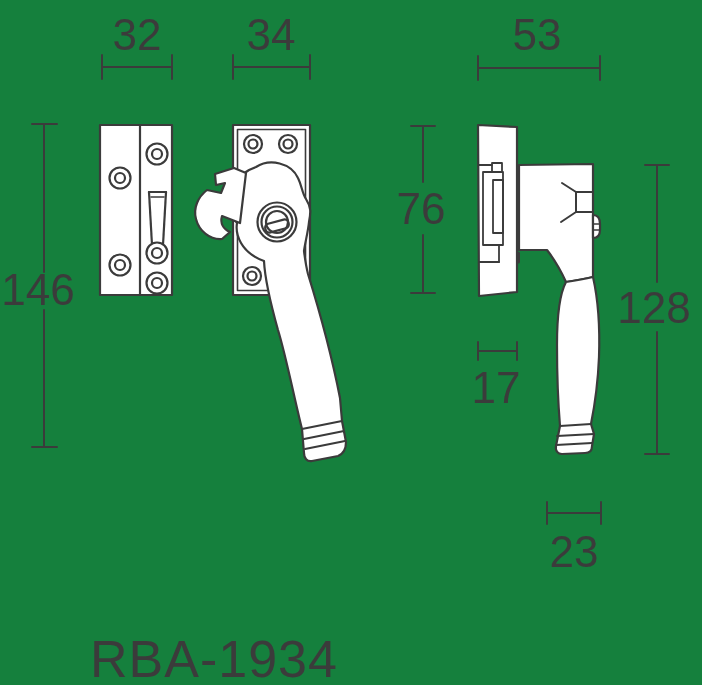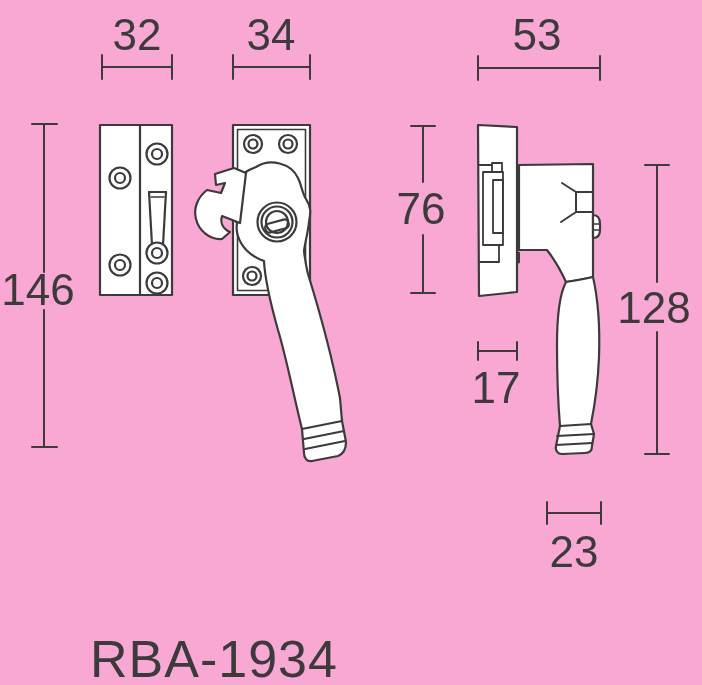--- a/index.html
+++ b/index.html
@@ -1,19 +1,19 @@
 <!DOCTYPE html>
 <html><head>
 <meta charset="utf-8">
 <style>
   html,body{margin:0;padding:0;background:#ffffff;}
   .canvas{
     position:relative;
     width:702px;height:685px;
-    background:#f9a8d4;
+    background:#15803d;
     font-family:"Liberation Sans", sans-serif;
     overflow:hidden;
   }
   svg{display:block;}
   .dim-text{
     font-family:"Liberation Sans", sans-serif;
     font-weight:300;
     font-size:44px;
     fill:#3b3b3b;
     letter-spacing:0px;

